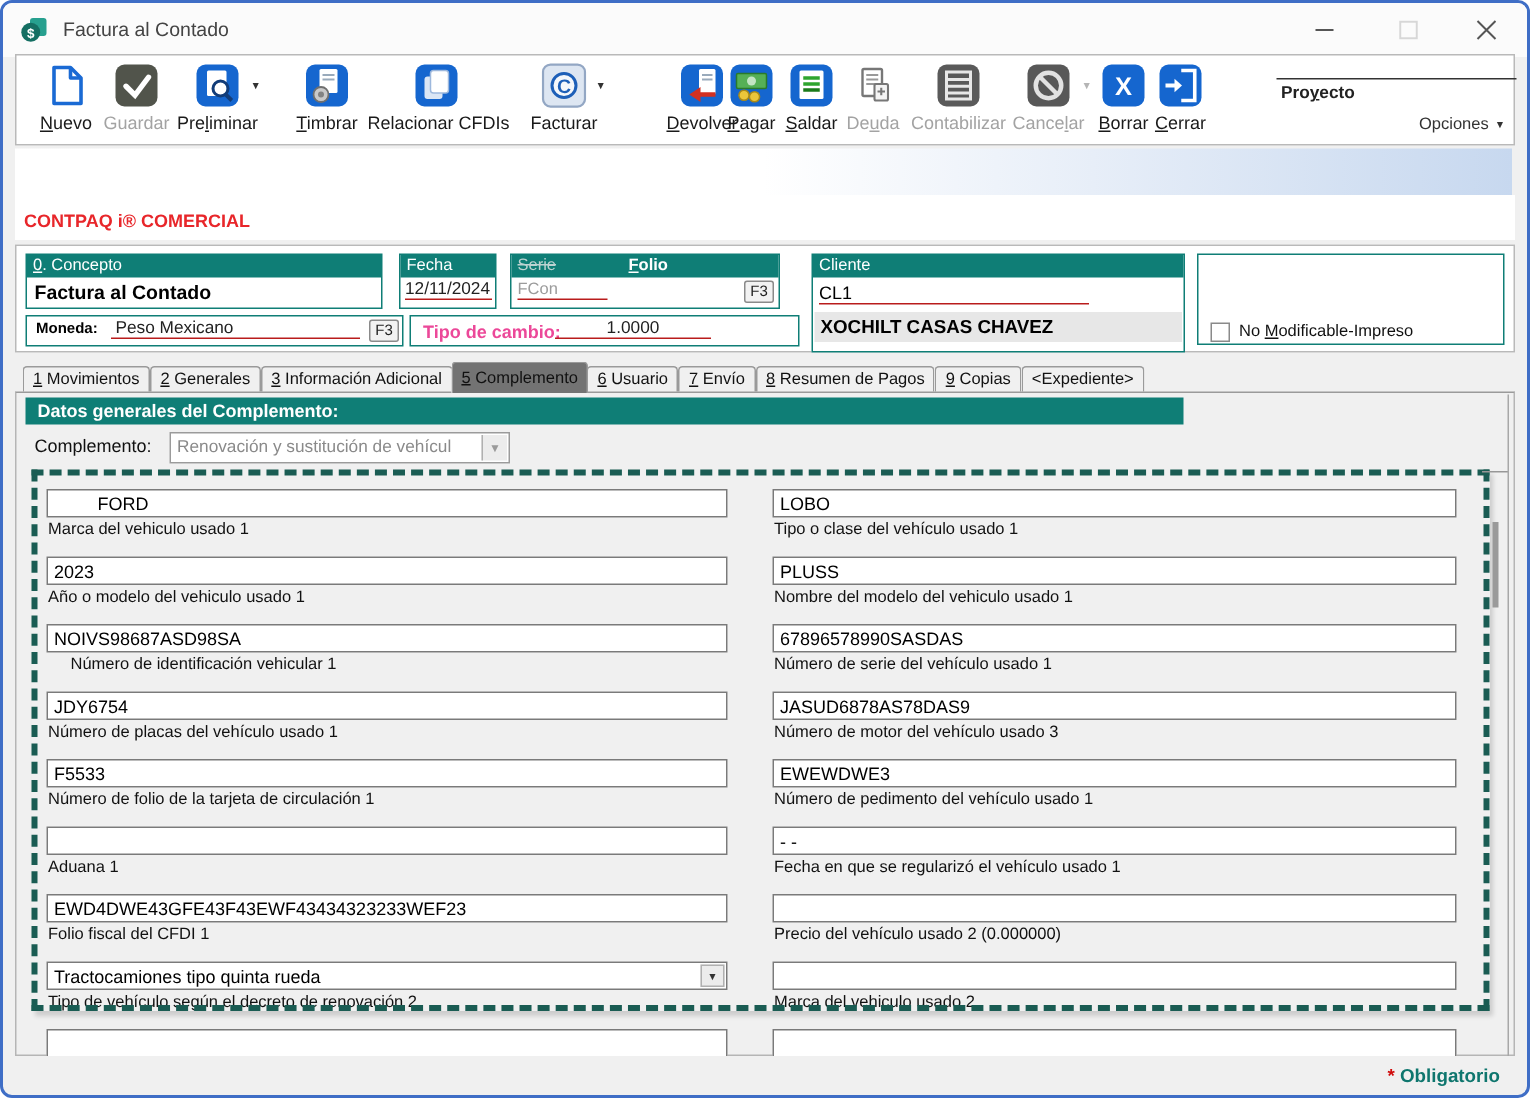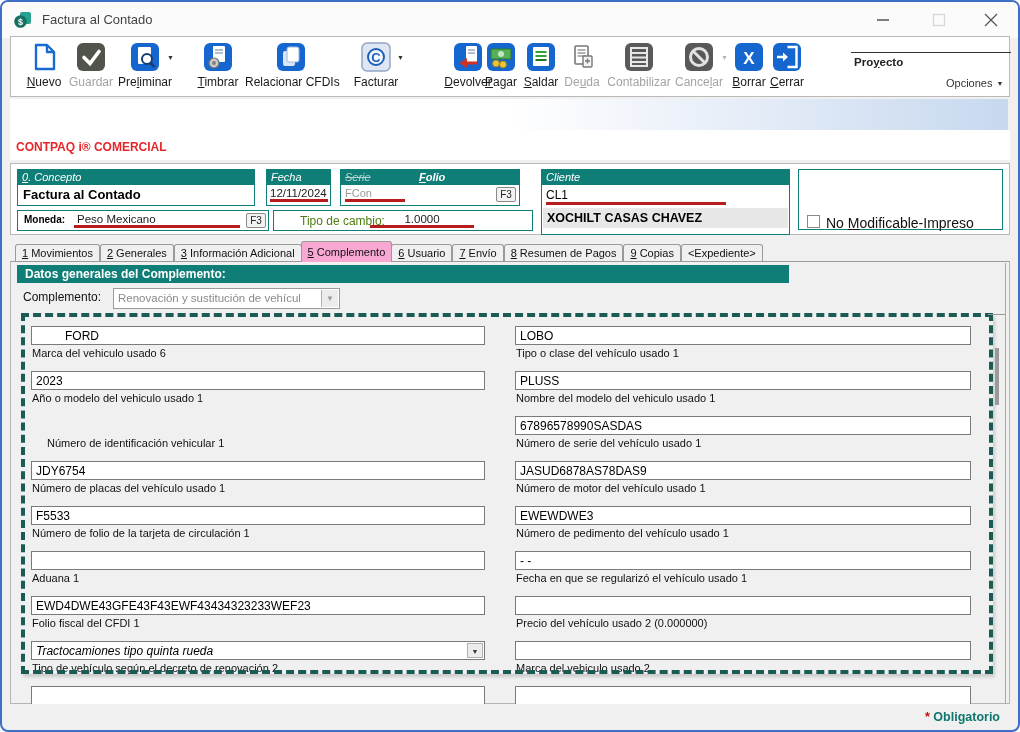--- a/index.html
+++ b/index.html
@@ -29,32 +29,32 @@
 
 
 .band { position:absolute; left:8px; top:97px; width:998px; height:31px;
   background:linear-gradient(to right,#ffffff 0%,#ffffff 50%,#e7eef8 72%,#c7d8ef 100%); }
 .brandrow { position:absolute; left:8px; top:128px; width:1000px; height:30px; background:#fff; }
 .brand { position:absolute; left:6px; top:10px; font-size:12px; font-weight:bold; color:#e8262a; }
 
 
 .fieldsbox { position:absolute; left:8px; top:161px; width:1000px; height:72px; background:#fff; border:1px solid #b9b9b9; }
 .gbox { position:absolute; border:1px solid #0f7e76; background:#fff; }
-.ghead { position:absolute; left:0; top:0; width:100%; height:15px; background:#0f7e76; color:#fff; font-size:11px; padding:1px 0 0 4px;font-style:italic; }
+.ghead { position:absolute; left:0; top:0; width:100%; height:15px; background:#0f7e76; color:#fff; font-size:11px; padding:1px 0 0 4px; }
 .gbody { position:absolute; left:0; top:15px; width:100%; }
-.uline { border-bottom:3px solid #b91c1c; display:inline-block; }
+.uline { border-bottom:1px solid #b91c1c; display:inline-block; }
 .f3btn { position:absolute; font-size:10px; color:#222; background:#f2f2f2; border:1px solid #8a8a8a; border-radius:2px; width:20px; height:15px; text-align:center; line-height:13px; }
 .serie-h { color:#bcd3d1; text-decoration:line-through; }
 .strike-gray { color:#9b9b9b; }
 
 
 .tabs { position:absolute; left:13px; top:238px; height:22px; display:flex; align-items:flex-end; }
 .tab { border:1px solid #9a9a9a; border-bottom:none; border-radius:3px 3px 0 0; background:#f0f0f0;
   font-size:11px; color:#111; padding:2px 6px 2px 6px; height:18px; white-space:nowrap; position:relative; }
-.tab.active { height:21px; padding-top:4px; background:#f9a8d4; z-index:3; margin:0 -1px; box-shadow:0 2px 0 #f2f2f2; }
+.tab.active { height:21px; padding-top:4px; background:#737373; z-index:3; margin:0 -1px; box-shadow:0 2px 0 #f2f2f2; }
 
 
 .content { position:absolute; left:8px; top:259px; width:1000px; height:443px; background:#f0f0f0; border:1px solid #b5b5b5; border-top:1px solid #9a9a9a; }
 .tealbar { position:absolute; left:6px; top:3px; width:772px; height:18px; background:#0f7e76; color:#fff; font-weight:bold; font-size:12px; padding:2px 0 0 8px; }
 .comp-label { position:absolute; left:12px; top:28px; font-size:12px; color:#111; }
 .combo { position:absolute; left:102px; top:26px; width:227px; height:21px; background:#fff; border:1px solid #9b9b9b; }
 .combo .combo-text { position:absolute; left:4px; top:3px; font-size:11.5px; color:#8a8a8a; white-space:nowrap; overflow:hidden; width:200px; }
 .combo .combo-arrow { position:absolute; right:1px; top:1px; width:17px; height:17px; background:#ececec; border-left:1px solid #b0b0b0; text-align:center; font-size:8px; color:#9a9a9a; line-height:17px; }
 
 .fieldlayer { position:absolute; left:0; top:51px; width:998px; height:391px; overflow:hidden; }
@@ -278,30 +278,30 @@
       <div class="gbody">
         <span class="uline" style="position:absolute; left:4px; top:3px; width:180px; font-size:12px; color:#000;">CL1</span>
         <div style="position:absolute; left:1px; top:23px; width:245px; height:20px; background:#e7e7e7;">
           <span style="position:absolute; left:4px; top:3px; font-size:12.5px; font-weight:bold; color:#000;">XOCHILT CASAS CHAVEZ</span>
         </div>
       </div>
     </div>
 
     <div class="gbox" style="left:787px; top:5px; width:205px; height:61px;">
       <span style="position:absolute; left:8px; top:45px; width:13px; height:13px; border:1px solid #8a8a8a; background:#fff;"></span>
-      <span style="position:absolute; left:27px; top:45px; font-size:14px; color:#111;">No <u>M</u>odificable-Impreso</span>
+      <span style="position:absolute; left:27px; top:45px; font-size:11px; color:#111;">No <u>M</u>odificable-Impreso</span>
     </div>
 
     <div class="gbox" style="left:6px; top:46px; width:252px; height:21px;">
       <span style="position:absolute; left:6px; top:3px; font-size:10px; font-weight:bold; color:#000;">Moneda:</span>
       <span class="uline" style="position:absolute; left:56px; top:2px; width:166px; font-size:11.5px; color:#222; padding-left:3px;">Peso Mexicano</span>
       <span class="f3btn" style="left:228px; top:2px;">F3</span>
     </div>
     <div class="gbox" style="left:262px; top:46px; width:260px; height:21px;">
-      <span style="position:absolute; left:8px; top:3px; font-size:12px; font-weight:normal; color:#4d7c0f;margin-left:18px;">Tipo de cambio:</span>
+      <span style="position:absolute; left:8px; top:3px; font-size:12px; font-weight:bold; color:#ec4899;">Tipo de cambio:</span>
       <span class="uline" style="position:absolute; left:96px; top:2px; width:104px; font-size:11.5px; color:#222; text-align:center;">1.0000</span>
     </div>
   </div>
 
   <div class="tabs" id="tabs">
       <div class="tab"><u>1</u> Movimientos</div>
       <div class="tab"><u>2</u> Generales</div>
       <div class="tab"><u>3</u> Información Adicional</div>
       <div class="tab active"><u>5</u> Complemento</div>
       <div class="tab"><u>6</u> Usuario</div>
@@ -313,47 +313,48 @@
 
   <div class="content">
     <div class="tealbar"><span>Datos generales del Complemento:</span></div>
     <span class="comp-label">Complemento:</span>
     <div class="combo">
       <span class="combo-text">Renovación y sustitución de vehícul</span>
       <span class="combo-arrow">▼</span>
     </div>
     <div class="fieldlayer" id="fieldlayer">
         <div class="fld" style="left: 20px; top: 13px; width: 454px; padding-left: 33px;">FORD</div>
-        <div class="flbl" style="left: 21px; top: 34px;">Marca del vehiculo usado 6</div>
+        <div class="flbl" style="left: 21px; top: 34px;">Marca del vehiculo usado 1</div>
         <div class="fld" style="left: 504px; top: 13px; width: 456px;">LOBO</div>
         <div class="flbl" style="left: 505px; top: 34px;">Tipo o clase del vehículo usado 1</div>
         <div class="fld" style="left: 20px; top: 58px; width: 454px;">2023</div>
         <div class="flbl" style="left: 21px; top: 79px;">Año o modelo del vehiculo usado 1</div>
         <div class="fld" style="left: 504px; top: 58px; width: 456px;">PLUSS</div>
         <div class="flbl" style="left: 505px; top: 79px;">Nombre del modelo del vehiculo usado 1</div>
+        <div class="fld" style="left: 20px; top: 103px; width: 454px;">NOIVS98687ASD98SA</div>
         <div class="flbl" style="left: 21px; top: 124px; margin-left: 15px;">Número de identificación vehicular 1</div>
         <div class="fld" style="left: 504px; top: 103px; width: 456px;">67896578990SASDAS</div>
         <div class="flbl" style="left: 505px; top: 124px;">Número de serie del vehículo usado 1</div>
         <div class="fld" style="left: 20px; top: 148px; width: 454px;">JDY6754</div>
         <div class="flbl" style="left: 21px; top: 169px;">Número de placas del vehículo usado 1</div>
         <div class="fld" style="left: 504px; top: 148px; width: 456px;">JASUD6878AS78DAS9</div>
-        <div class="flbl" style="left: 505px; top: 169px;">Número de motor del vehículo usado 1</div>
+        <div class="flbl" style="left: 505px; top: 169px;">Número de motor del vehículo usado 3</div>
         <div class="fld" style="left: 20px; top: 193px; width: 454px;">F5533</div>
         <div class="flbl" style="left: 21px; top: 214px;">Número de folio de la tarjeta de circulación 1</div>
         <div class="fld" style="left: 504px; top: 193px; width: 456px;">EWEWDWE3</div>
         <div class="flbl" style="left: 505px; top: 214px;">Número de pedimento del vehículo usado 1</div>
         <div class="fld" style="left: 20px; top: 238px; width: 454px;"></div>
         <div class="flbl" style="left: 21px; top: 259px;">Aduana 1</div>
         <div class="fld" style="left: 504px; top: 238px; width: 456px;"> -  -</div>
         <div class="flbl" style="left: 505px; top: 259px;">Fecha en que se regularizó el vehículo usado 1</div>
         <div class="fld" style="left: 20px; top: 283px; width: 454px;">EWD4DWE43GFE43F43EWF43434323233WEF23</div>
         <div class="flbl" style="left: 21px; top: 304px;">Folio fiscal del CFDI 1</div>
         <div class="fld" style="left: 504px; top: 283px; width: 456px;"></div>
         <div class="flbl" style="left: 505px; top: 304px;">Precio del vehículo usado 2 (0.000000)</div>
-        <div class="fld" style="left: 20px; top: 328px; width: 454px; font-style: italic;">Tractocamiones tipo quinta rueda<span class="sel-arrow">▼</span></div>
+        <div class="fld" style="left: 20px; top: 328px; width: 454px;">Tractocamiones tipo quinta rueda<span class="sel-arrow">▼</span></div>
         <div class="flbl" style="left: 21px; top: 349px;">Tipo de vehículo según el decreto de renovación 2</div>
         <div class="fld" style="left: 504px; top: 328px; width: 456px;"></div>
         <div class="flbl" style="left: 505px; top: 349px;">Marca del vehiculo usado 2</div>
         <div class="fld" style="left: 20px; top: 373px; width: 454px;"></div>
         <div class="fld" style="left: 504px; top: 373px; width: 456px;"></div>
       </div>
     <div class="dashedsel"></div>
     <div class="innerline-h"></div>
     <div class="innerline-v"></div>
     <div class="scrollthumb"></div>

